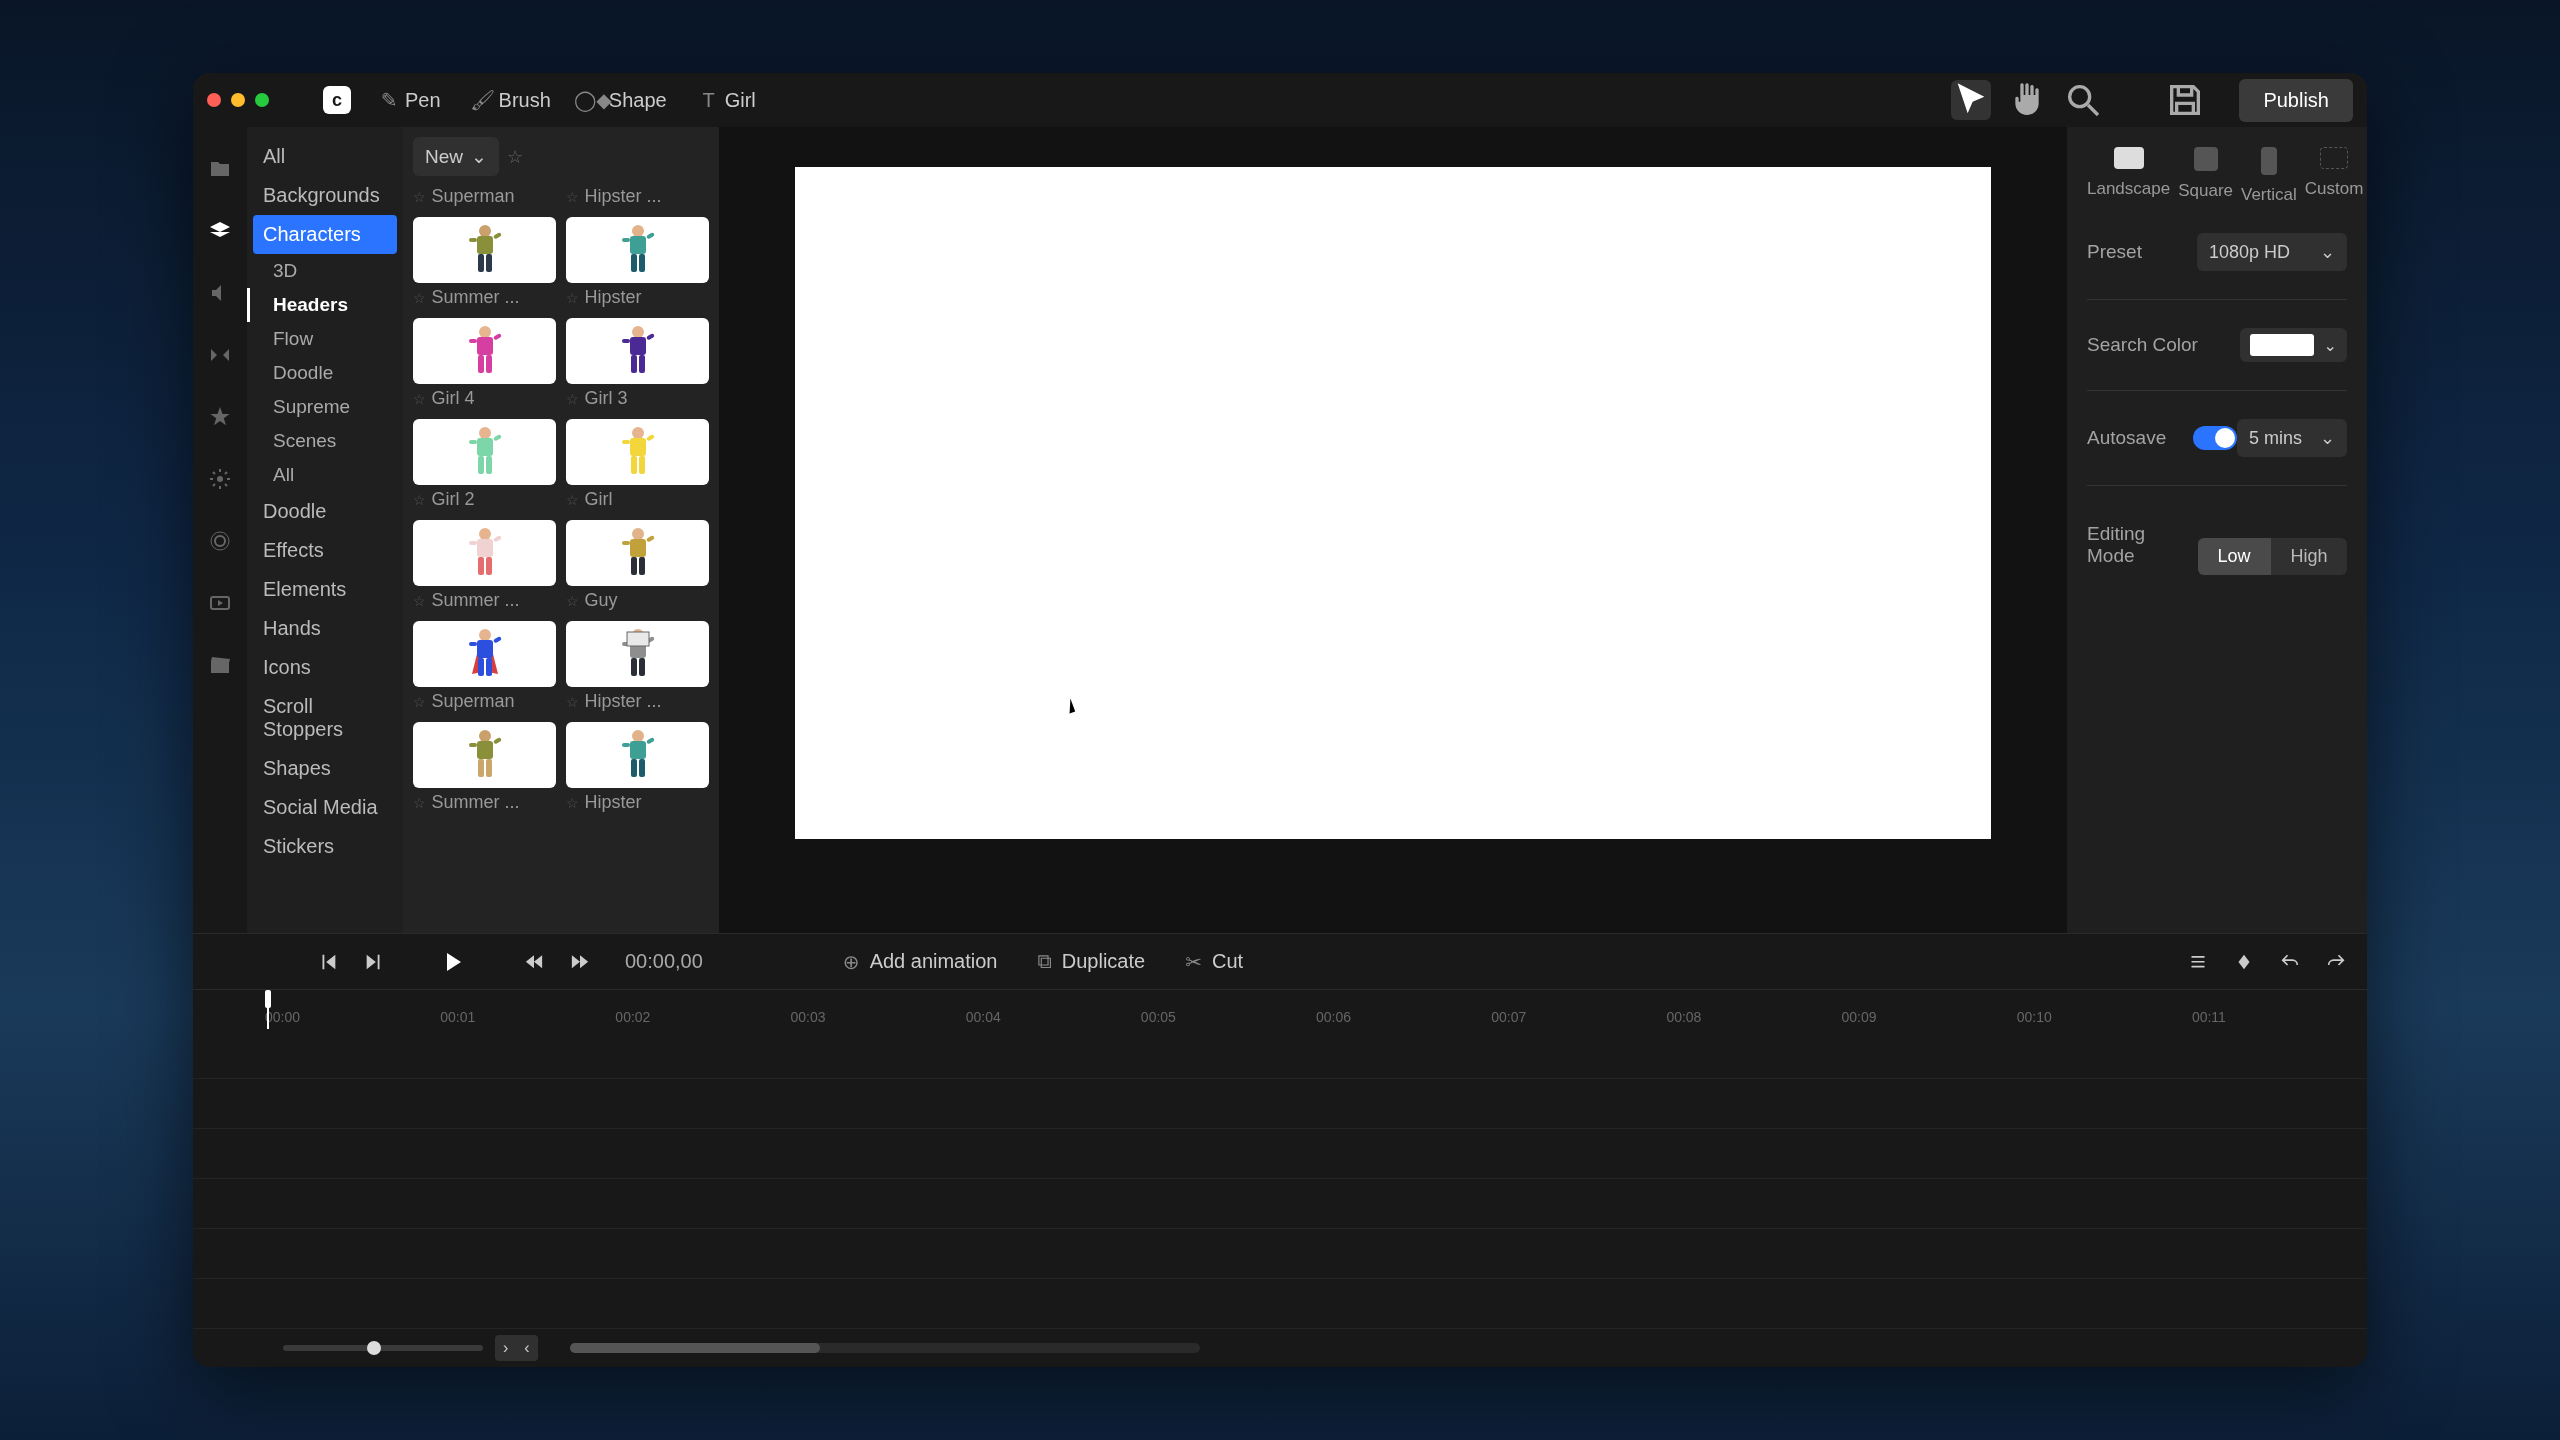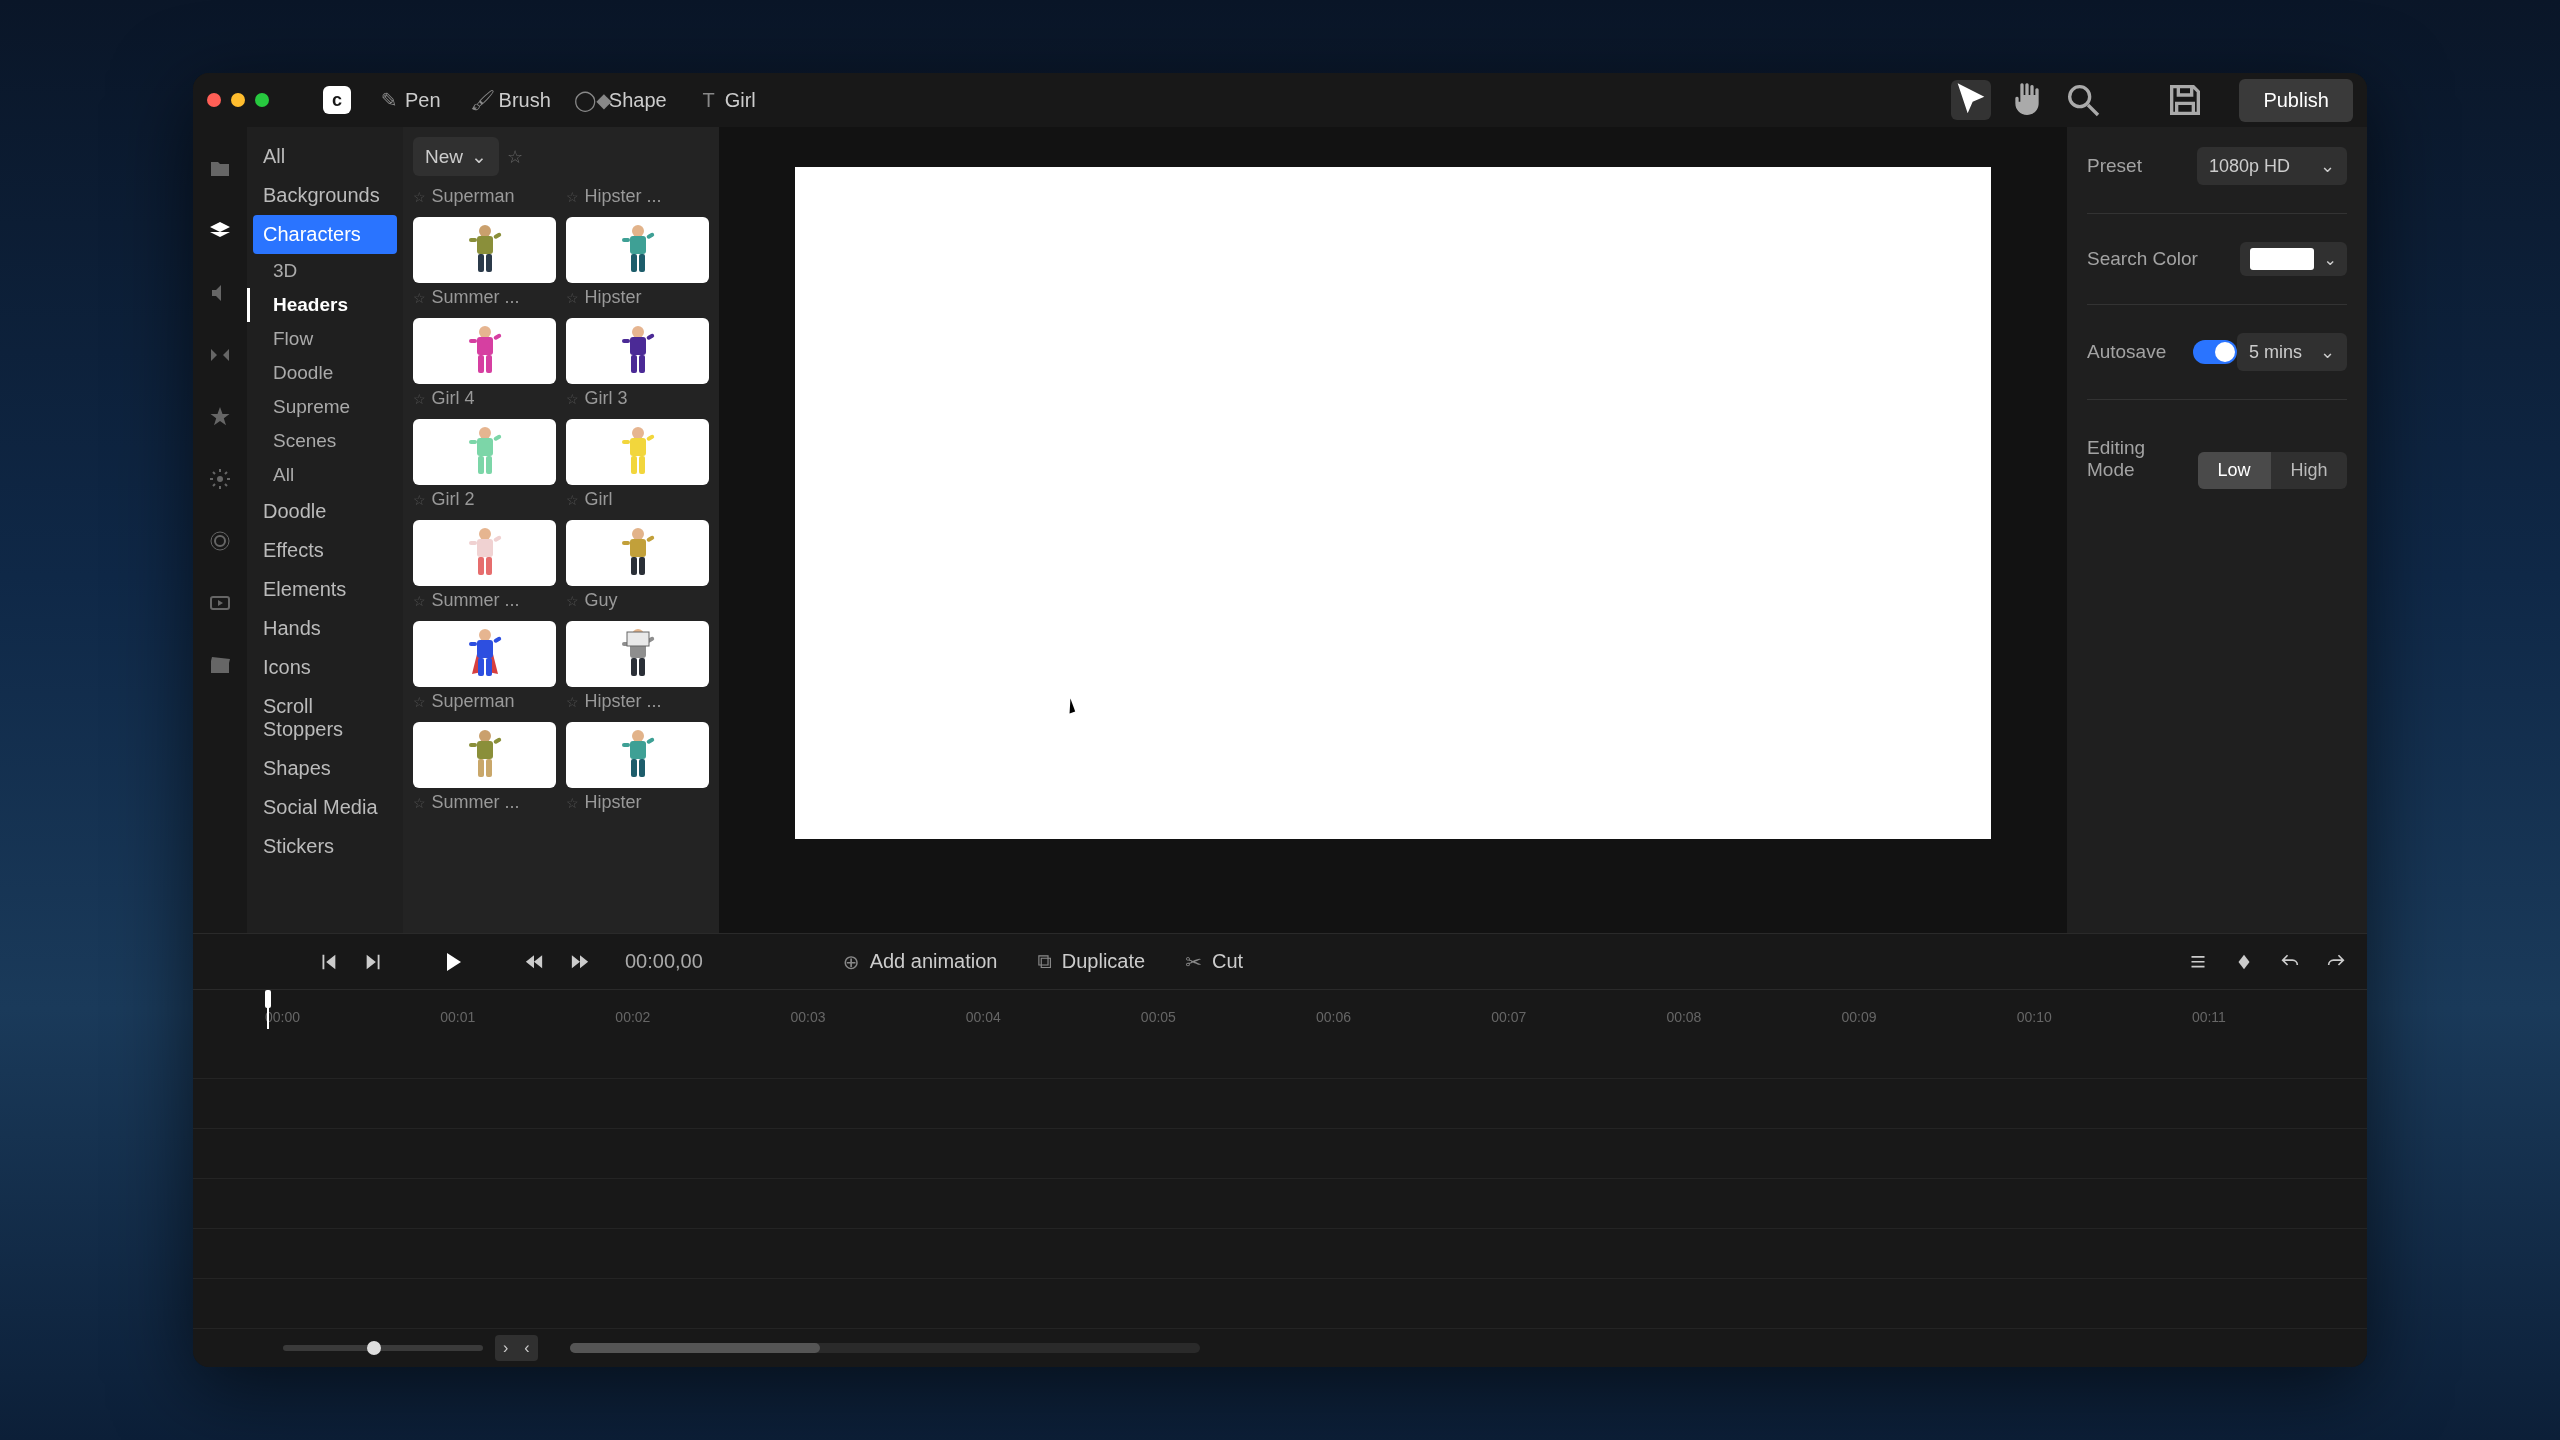--- a/index.html
+++ b/index.html
@@ -468,20 +468,38 @@
         </div>
     </div>
 
     <div class="canvas-area">
       <div class="canvas">
         <div class="cursor-arrow" style="left:272px; top:532px"></div>
       </div>
     </div>
 
     <div class="props-panel">
+      <div class="orient-row" id="orient-row">
+          <div class="orient-btn sel">
+            <div class="orient-shape ls"></div>
+            <span class="orient-lbl">Landscape</span>
+          </div>
+          <div class="orient-btn">
+            <div class="orient-shape sq"></div>
+            <span class="orient-lbl">Square</span>
+          </div>
+          <div class="orient-btn">
+            <div class="orient-shape vt"></div>
+            <span class="orient-lbl">Vertical</span>
+          </div>
+          <div class="orient-btn">
+            <div class="orient-shape cu"></div>
+            <span class="orient-lbl">Custom</span>
+          </div>
+        </div>
       <div class="prop-row">
         <span class="prop-label">Preset</span>
         <div class="dd">
           <span>1080p HD</span>
           <span>⌄</span>
         </div>
       </div>
       <div class="divider"></div>
       <div class="prop-row">
         <span class="prop-label">Search Color</span>

